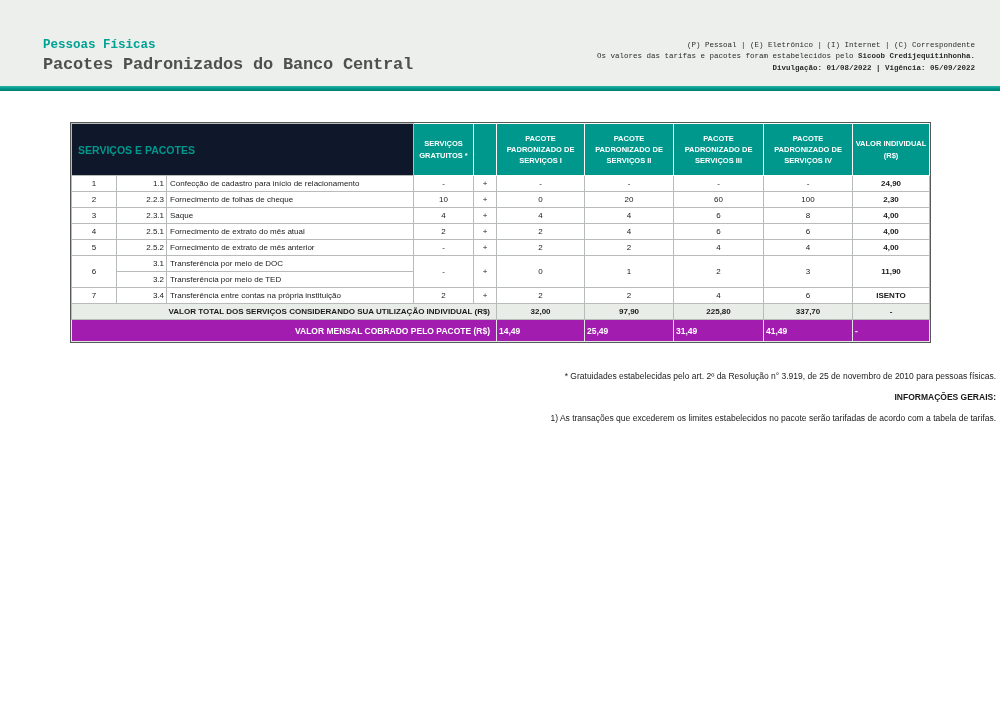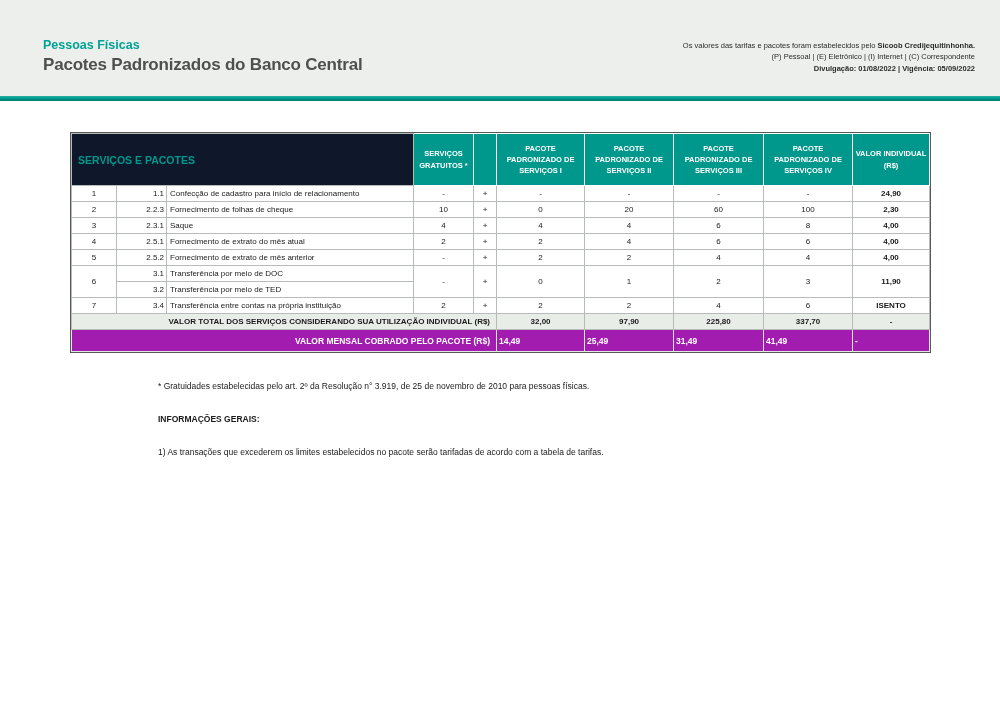--- a/index.html
+++ b/index.html
@@ -4,21 +4,21 @@
 <style>
   html,body{margin:0;padding:0;}
   body{
     width:1000px;height:707px;background:#ffffff;
     font-family:"Liberation Sans", sans-serif;
     color:#1a1a1a;
     -webkit-font-smoothing:antialiased;
     position:relative;overflow:hidden;
   }
   
-  .header-band{height:96px;background:#edefec;position:relative;}
+  .header-band{height:86px;background:#edefec;position:relative;font-family:Liberation Mono, monospace;}
   .header-left{position:absolute;left:43px;top:38px;}
   .category{font-size:12.5px;font-weight:700;color:#00a294;margin:0 0 3px 0;letter-spacing:0;}
   .doc-title{font-size:17px;font-weight:700;color:#4f4f4f;margin:0;letter-spacing:-0.2px;}
   .header-right{position:absolute;right:25px;top:40px;text-align:right;font-size:7.5px;color:#2b2b2b;line-height:1.5;}
   .header-right .b{font-weight:700;}
   .divider{height:5px;background:linear-gradient(180deg,#27b2a4 0%,#00958a 55%,#007c71 100%);}
   
   .content{margin:31px 0 0 70px;}
   .table-wrap{display:inline-block;border:1px solid #555a57;}
   table{border-collapse:collapse;table-layout:fixed;width:858px;font-size:8px;}
@@ -33,34 +33,34 @@
   .c-mid{text-align:center;}
   .c-plus{text-align:center;}
   .c-valor{text-align:center;font-weight:700;}
   .total-row td{background:#e9ede8;font-weight:700;height:15px;}
   .total-label{text-align:right;padding-right:6px;margin-top:7px;}
   .monthly-row td{background:#a21caf;color:#ffffff;font-weight:700;height:21px;border-color:#e2e7e3;font-size:8.5px;}
   .monthly-label{text-align:right;padding-right:6px;}
   .monthly-row .c-mid,.monthly-row .c-valor{text-align:left;}
   
   .footnotes{margin:21px 0 0 72px;font-size:8.5px;color:#1a1a1a;}
-  .footnotes p{margin:16px;line-height:17px;}
+  .footnotes p{margin:4px;line-height:17px;text-align:right;}
   .footnotes .bold{font-weight:700;}
 </style>
 </head>
 <body>
 
 <div class="header-band">
   <div class="header-left">
     <p class="category">Pessoas Físicas</p>
     <h1 class="doc-title">Pacotes Padronizados do Banco Central</h1>
   </div>
   <div class="header-right">
+    <div>(P) Pessoal | (E) Eletrônico | (I) Internet | (C) Correspondente</div>
     <div><span>Os valores das tarifas e pacotes foram estabelecidos pelo </span><span class="b">Sicoob Credijequitinhonha.</span></div>
-    <div>(P) Pessoal | (E) Eletrônico | (I) Internet | (C) Correspondente</div>
     <div class="b">Divulgação: 01/08/2022 | Vigência: 05/09/2022</div>
   </div>
 </div>
 <div class="divider"></div>
 
 <div class="content">
   <div class="table-wrap">
     <table>
       <colgroup>
         <col style="width:45px">

